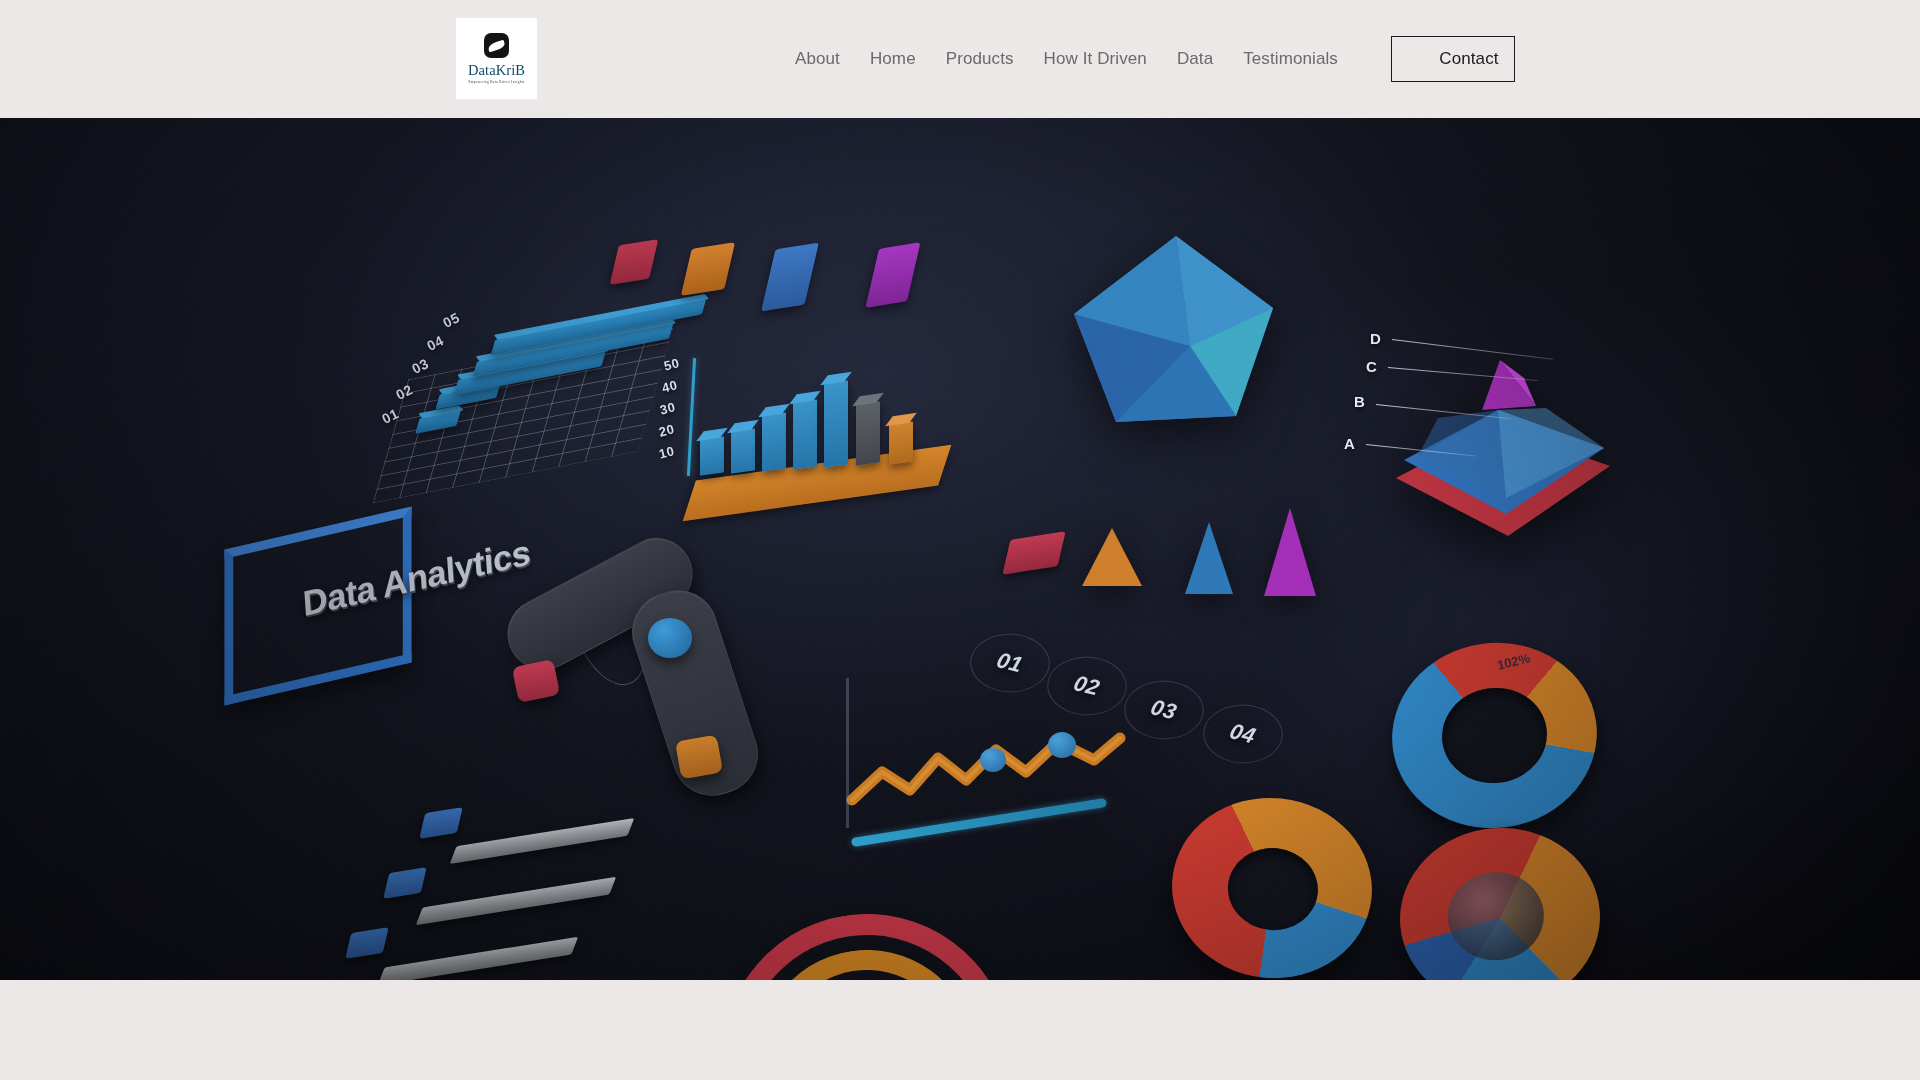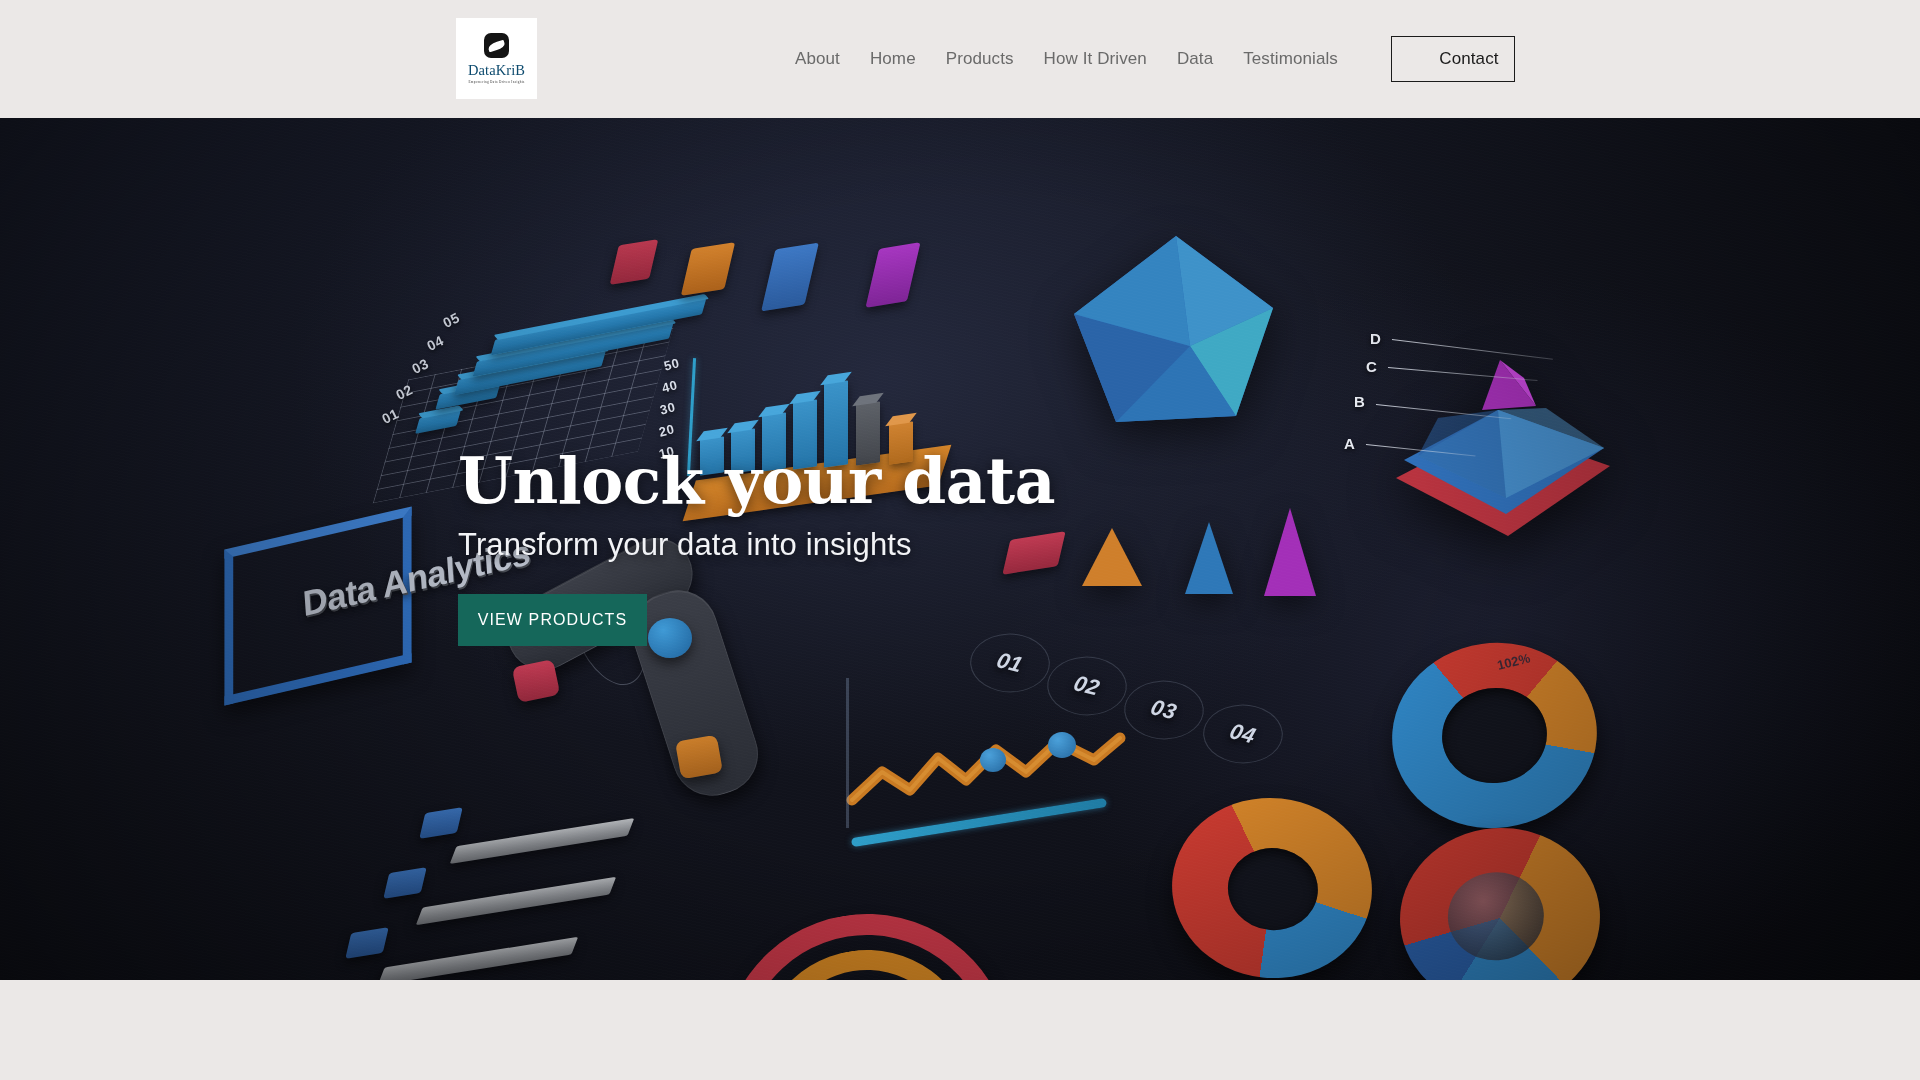--- a/index.html
+++ b/index.html
@@ -544,21 +544,16 @@
     <div class="axis-line" style="left:850px;top:700px;width:258px;height:9px;transform:rotate(-9deg);background:linear-gradient(90deg,#2e9ec9,#1f7ba3);border-radius:5px;"></div>
     <div class="axis-line" style="left:846px;top:560px;width:2.5px;height:150px;background:rgba(130,150,180,.35);box-shadow:none;"></div>
     <div style="position:absolute;left:980px;top:630px;width:26px;height:24px;border-radius:50%;background:radial-gradient(circle at 35% 30%,#4aa0da,#24679e);"></div>
     <div style="position:absolute;left:1048px;top:614px;width:28px;height:26px;border-radius:50%;background:radial-gradient(circle at 35% 30%,#4aa0da,#24679e);"></div>
 
   </div>
 
   <div class="hero-grain"></div>
   <div class="hero-vignette"></div>
 
-  <div class="hero-copy">
-    <h1 class="hero-title">Unlock your data</h1>
-    <p class="hero-sub">Transform your data into insights</p>
-    <button class="cta-button">VIEW PRODUCTS</button>
-  </div>
 
 </section>
 
 <div class="below-fold"></div>
 
 </body></html>

